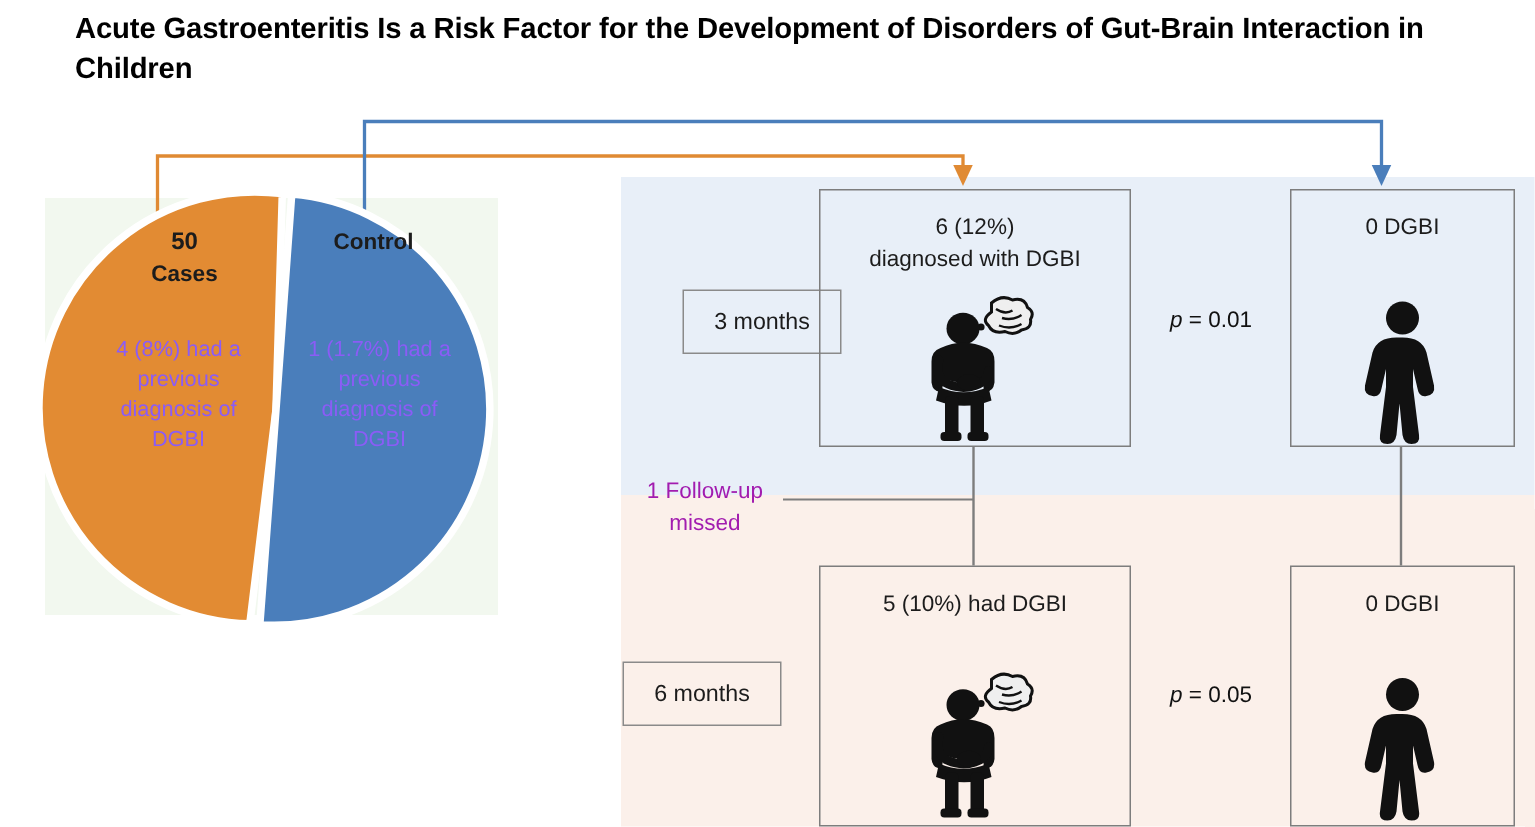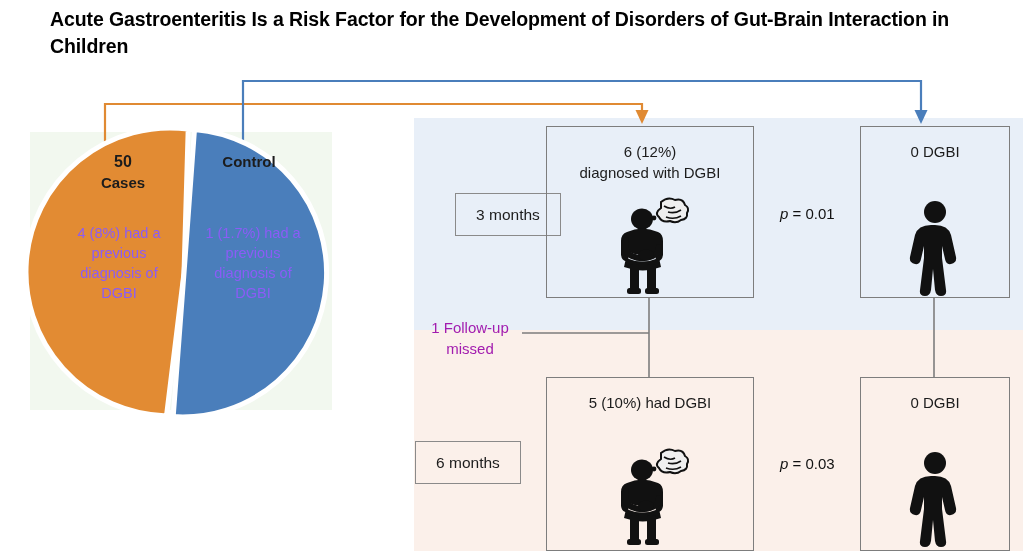--- a/index.html
+++ b/index.html
@@ -272,16 +272,16 @@
   <svg class="person fig-ctrl-6" viewBox="0 0 70 96">
     <g fill="#111111">
       <circle cx="35" cy="13" r="11"></circle>
       <path d="M35,26 q13,0 16,10 l5,22 q1,6 -5,7 q-5,1 -6,-5 l-3,-13 l0,12
                l4,32 q1,6 -5,6 q-5,0 -6,-6 l-2,-21 l-2,21 q-1,6 -6,6 q-6,0 -5,-6
                l4,-32 l0,-12 l-3,13 q-1,6 -6,5 q-6,-1 -5,-7 l5,-22 q3,-10 16,-10 z"></path>
     </g>
   </svg>
 
   <div class="pval pval-6">
-    <i>p</i><span> = 0.03</span>
+    <i>p</i><span> = 0.05</span>
   </div>
 
 </div>
 
 </body></html>

